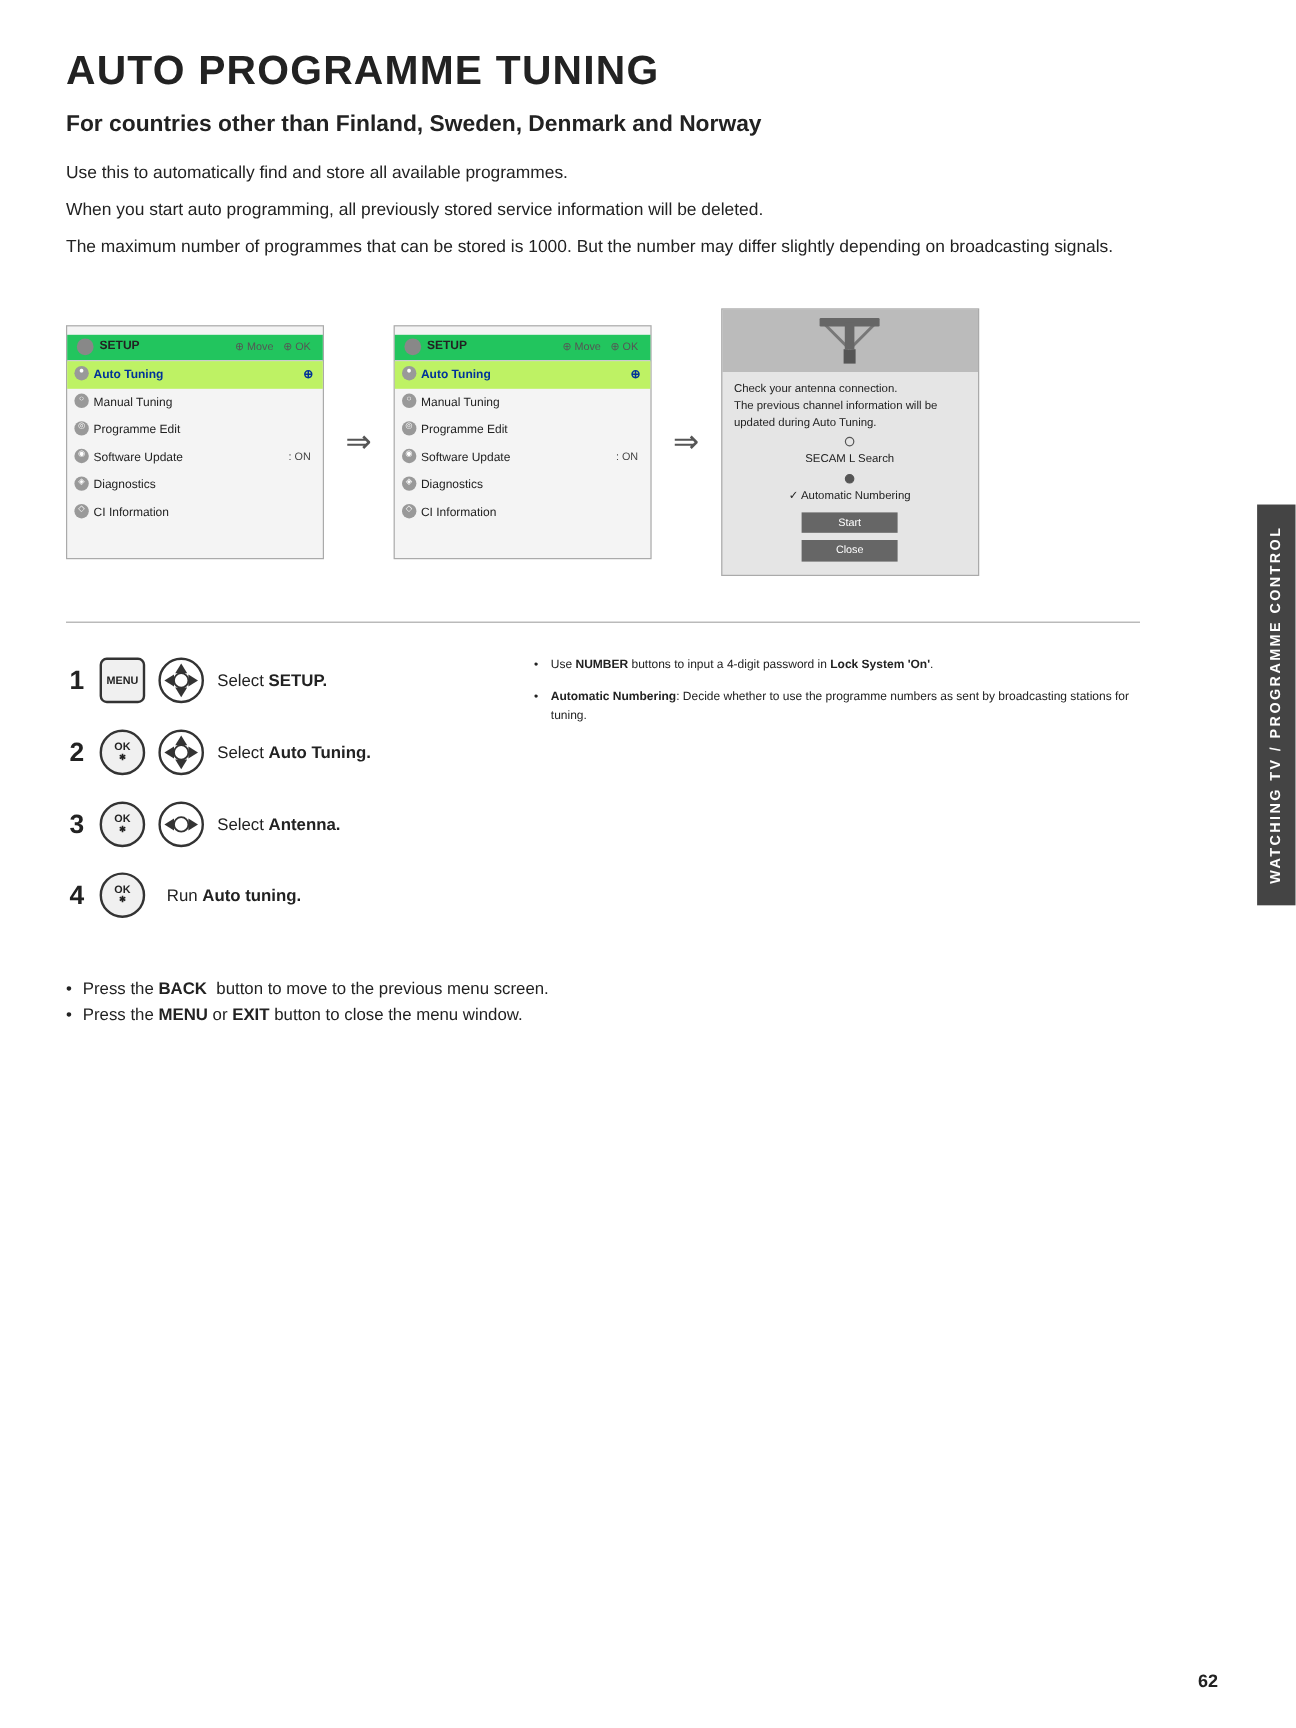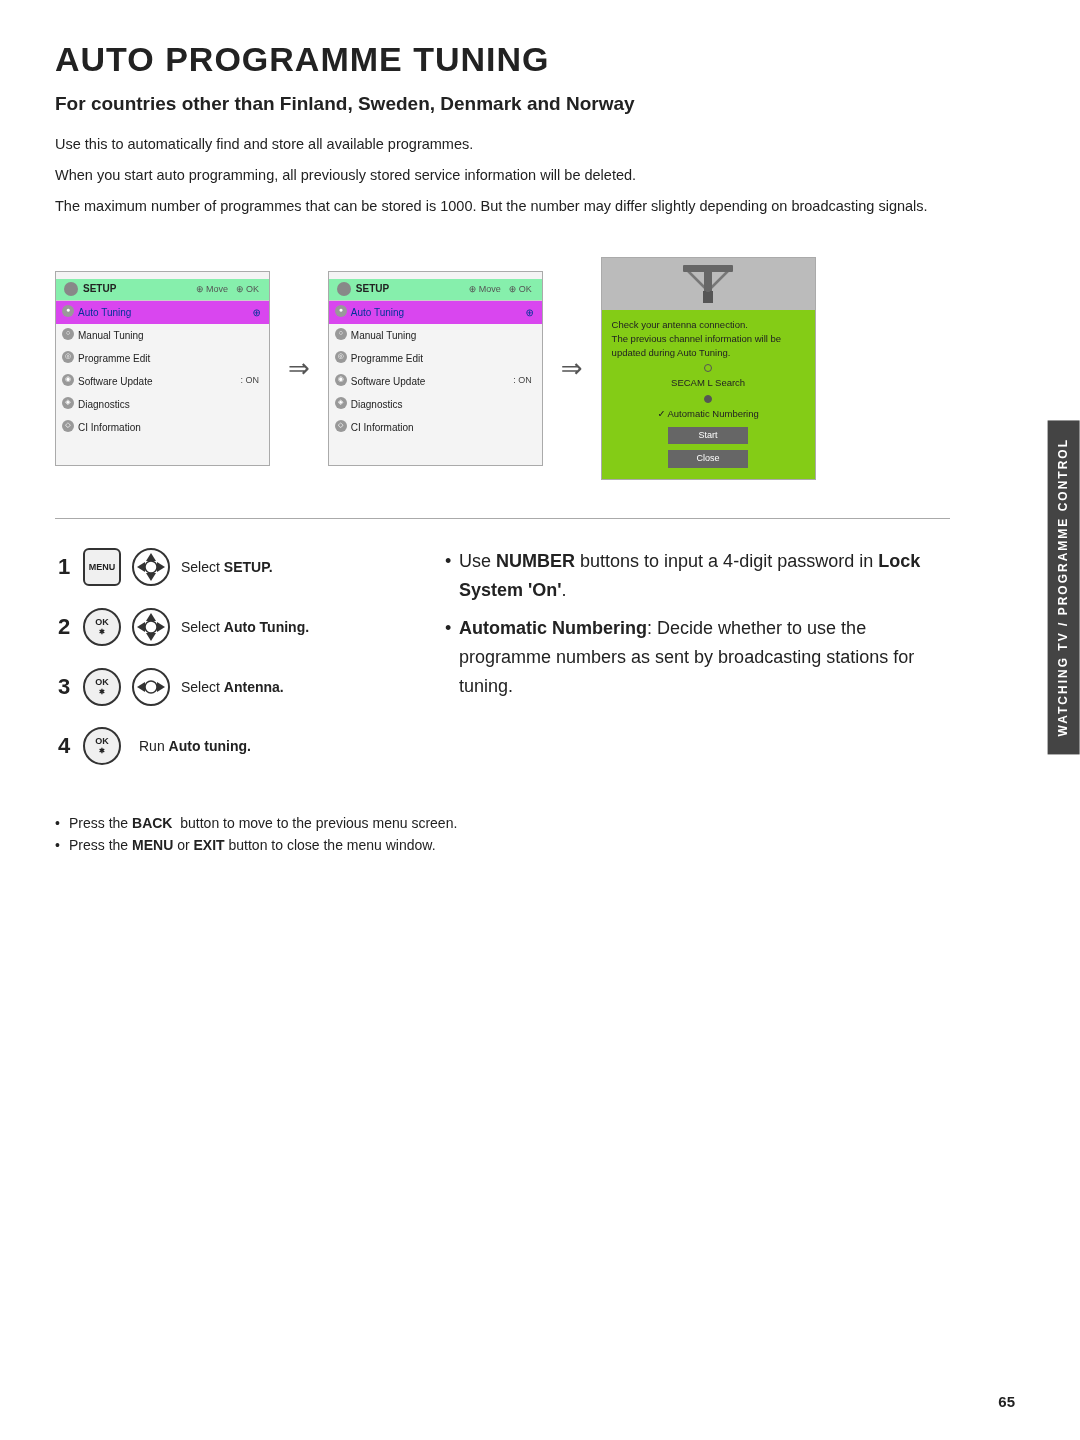--- a/index.html
+++ b/index.html
@@ -58,21 +58,21 @@
       color: #222;
       flex-shrink: 0;
     }
 
     .screen-header {
       display: flex;
       align-items: center;
       justify-content: space-between;
       padding: 3px 10px 4px 8px;
       border-bottom: 1px solid #ccc;
-      background: #86efac;
+      background: #22c55e;
       margin-bottom: 0;
     }
 
     .screen-header-left {
       display: flex;
       align-items: center;
       gap: 5px;
     }
 
     .screen-icon {
@@ -96,22 +96,22 @@
     }
 
     .screen-menu-item {
       padding: 4px 10px 4px 22px;
       font-size: 10px;
       line-height: 1.5;
       position: relative;
     }
 
     .screen-menu-item.active {
-      font-weight: 400;
-      background: #d946ef;
+      font-weight: 700;
+      background: #bef264;
       color: #003399;
     }
 
     .screen-menu-item.active::after {
       content: '⊕';
       position: absolute;
       right: 8px;
       top: 4px;
       font-size: 10px;
       color: #003399;
@@ -142,21 +142,21 @@
       font-size: 26px;
       color: #555;
       margin: 0 18px;
       flex-shrink: 0;
       align-self: center;
     }
 
     
     .screen-box3 {
       border: 1px solid #aaa;
-      background: #84cc16;
+      background: #e5e5e5;
       width: 215px;
       min-height: 195px;
       padding: 0;
       font-size: 10px;
       flex-shrink: 0;
     }
 
     .screen3-top {
       background: #bbb;
       height: 52px;
@@ -278,21 +278,21 @@
 
     .bullet-list {
       list-style: none;
       padding: 0;
     }
 
     .bullet-list li {
       padding-left: 14px;
       position: relative;
       margin-bottom: 10px;
-      font-size: 18px;
+      font-size: 10px;
       line-height: 1.6;
     }
 
     .bullet-list li::before {
       content: '•';
       position: absolute;
       left: 0;
     }
 
     
@@ -498,13 +498,13 @@
     <ul class="footer-notes">
       <li>Press the <b>BACK</b>&nbsp; button to move to the previous menu screen.</li>
       <li>Press the <b>MENU</b> or <b>EXIT</b> button to close the menu window.</li>
     </ul>
   </div>
 
 </div>
 
 <div class="side-tab">WATCHING TV / PROGRAMME CONTROL</div>
 
-<div class="page-number">65</div>
+<div class="page-number">62</div>
 
 </body></html>

